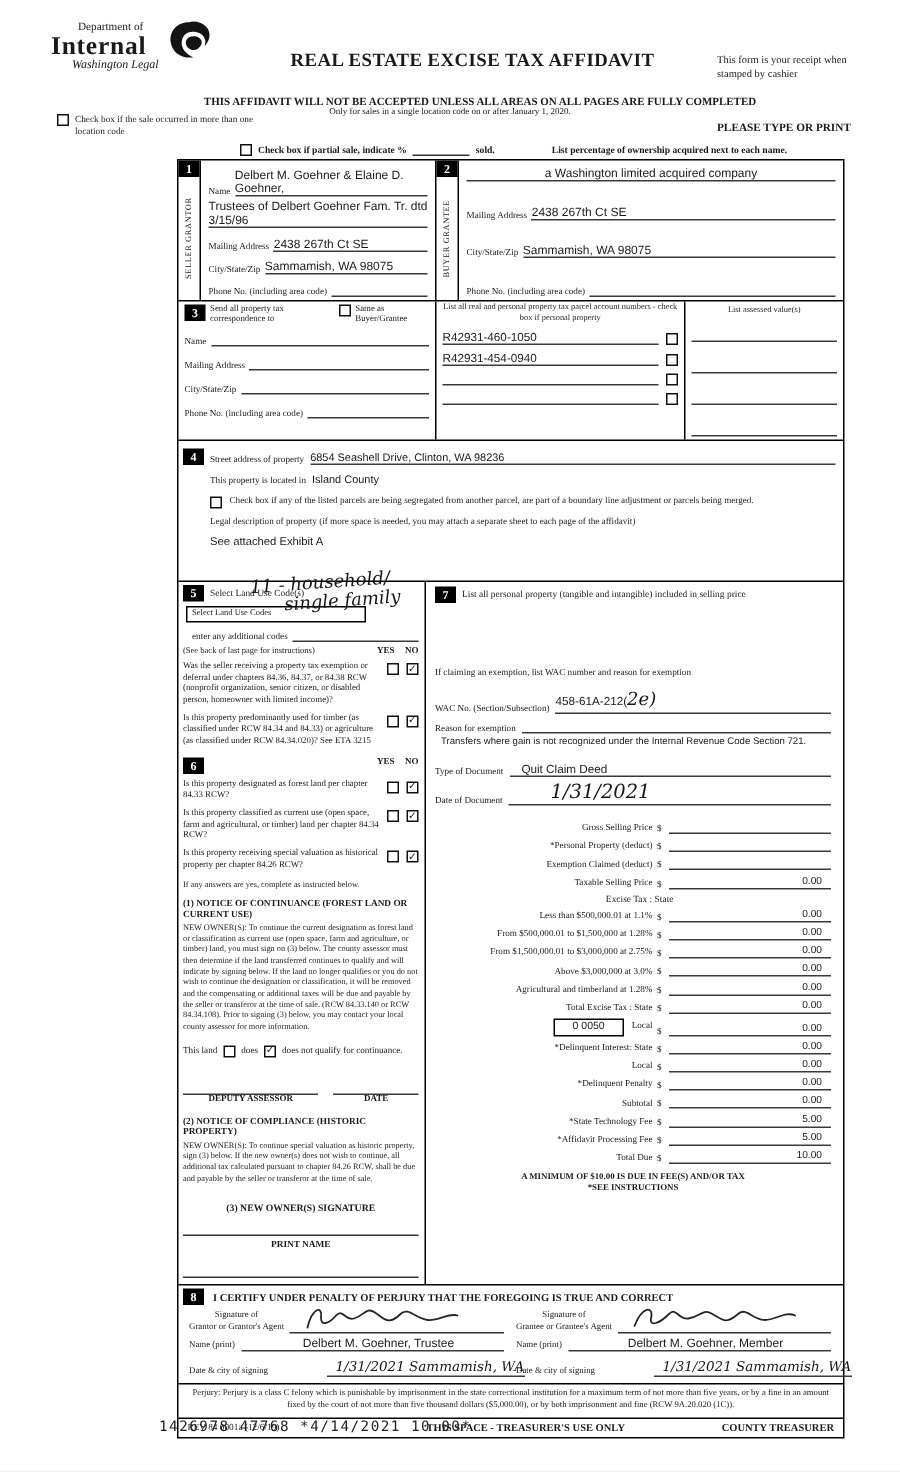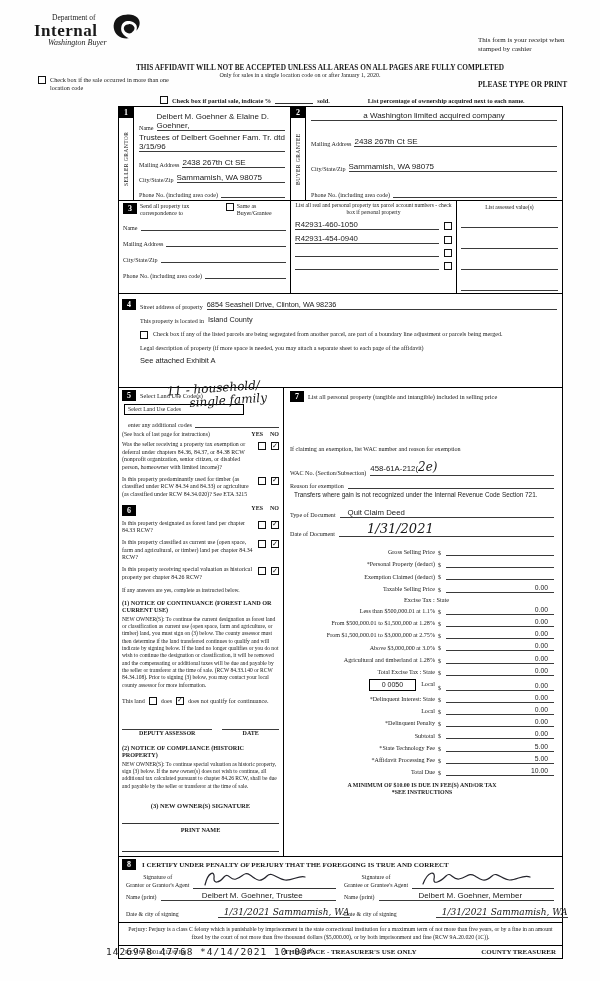--- a/index.html
+++ b/index.html
@@ -111,27 +111,28 @@
   .stamp { position:absolute; top:946px; left:106px; font-size:9.5px; letter-spacing:1px; color:#222; }
 </style>
 </head>
 <body>
 
 <div class="page">
 
   <div class="logo">
     <div class="dept">Department of</div>
     <div class="rev">Internal</div>
-    <div class="wa">Washington Buyer</div>
+    <div class="wa">Washington Legal</div>
     <svg width="32" height="30" viewBox="0 0 34 30">
       <path d="M17 2 C 8 2 3 9 4 16 C 5 23 11 28 20 27 C 14 24 11 20 12 15 C 13 10 17 8 22 9 C 27 10 30 14 28 19 C 32 15 33 9 29 5 C 26 2 21 1 17 2 Z" fill="#141414"></path>
       <path d="M20 12 C 16 12 14 15 15 18 C 16 21 20 23 23 21 C 26 19 27 16 25 14 C 24 12.5 22 11.6 20 12 Z" fill="#141414"></path>
     </svg>
   </div>
   <div class="hdr-center">
+    <div class="hdr-title">REAL ESTATE EXCISE TAX AFFIDAVIT</div>
   </div>
   <div class="hdr-right">This form is your receipt when stamped by cashier</div>
   <div class="notice">THIS AFFIDAVIT WILL NOT BE ACCEPTED UNLESS ALL AREAS ON ALL PAGES ARE FULLY COMPLETED</div>
   <div class="notice2">Only for sales in a single location code on or after January 1, 2020.</div>
   <div class="chk-multi">
     <span class="cb"></span>
     <span>Check box if the sale occurred in more than one location code</span>
   </div>
   <div class="type-print">PLEASE TYPE OR PRINT</div>
   <div class="chk-partial">

